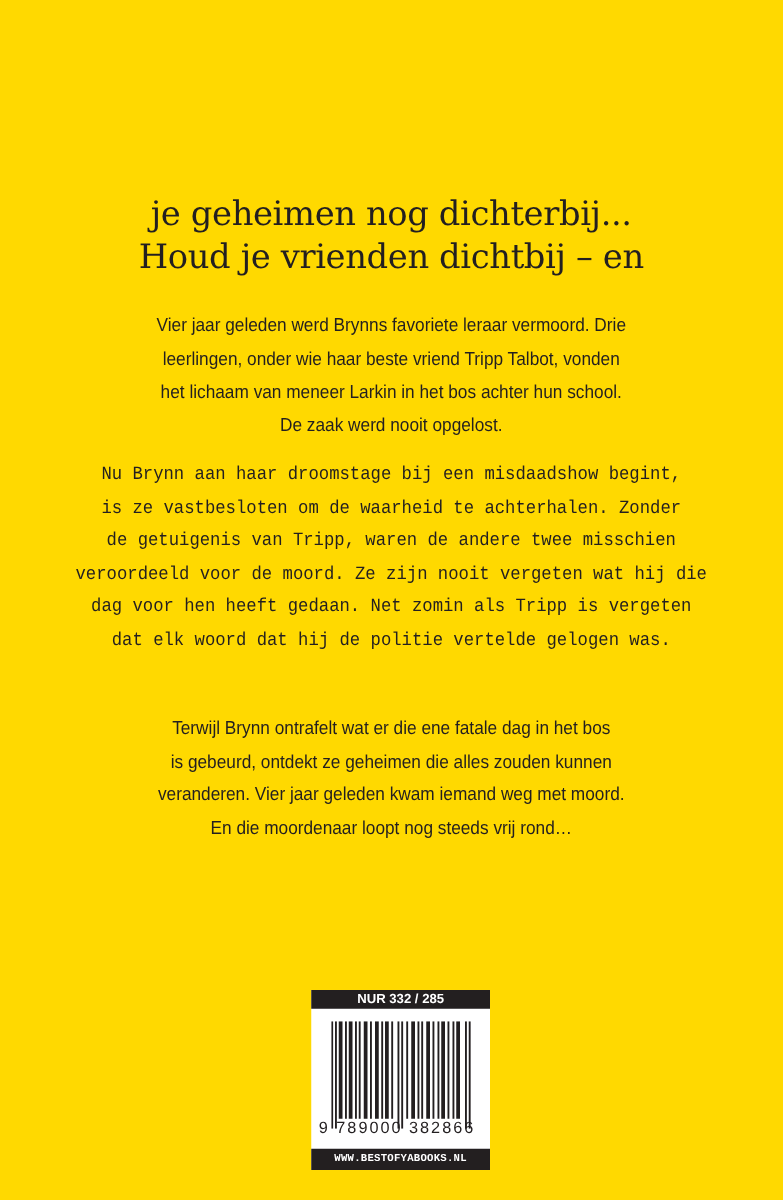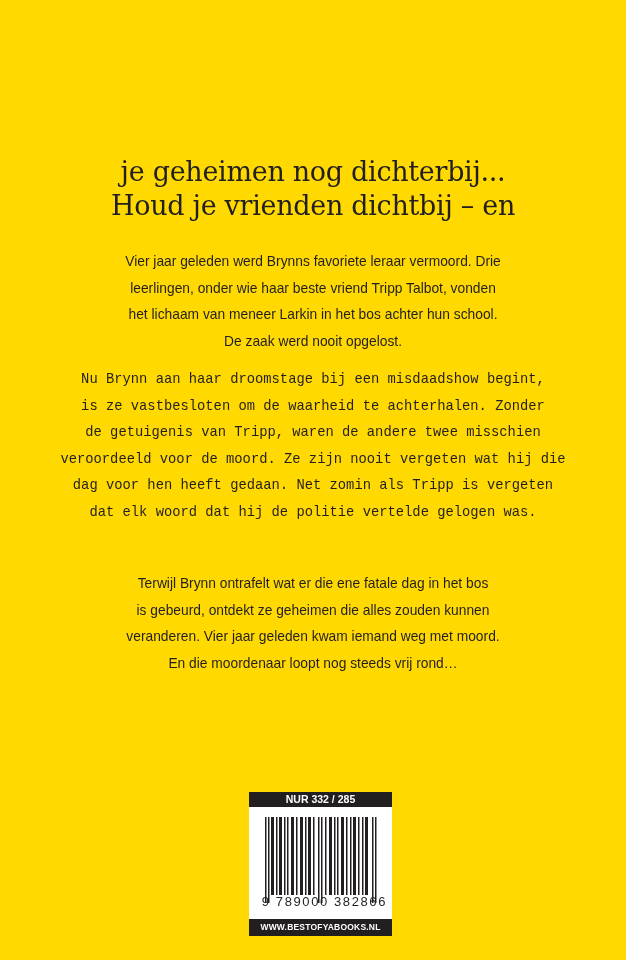--- a/index.html
+++ b/index.html
@@ -44,26 +44,25 @@
   }
   .bars {
     position: absolute; left: 16px; top: 25px; width: 112px; height: 86px;
   }
   .bars svg { display: block; }
   .digits {
     position: absolute; left: 6px; top: 103px; width: 132px;
     font-family: "Liberation Sans", sans-serif; font-size: 13px;
     letter-spacing: 1.6px; color: #231f20; background: transparent;
     line-height: 14px;
-    text-align: right;
   }
   .url-bar {
     position: absolute; left: 0; bottom: 0; width: 143px; height: 17px;
     background: #231f20; color: #ffffff;
-    font-family: Liberation Sans, sans-serif; font-size: 8.5px; font-weight: bold;
+    font-family: Liberation Mono, monospace; font-size: 8.5px; font-weight: bold;
     text-align: center; line-height: 17px; letter-spacing: 0.2px;
   }
 </style>
 </head>
 <body>
 
 <div class="tagline">
   <div>je geheimen nog dichterbij...</div>
   <div>Houd je vrienden dichtbij – en</div>
 </div>

